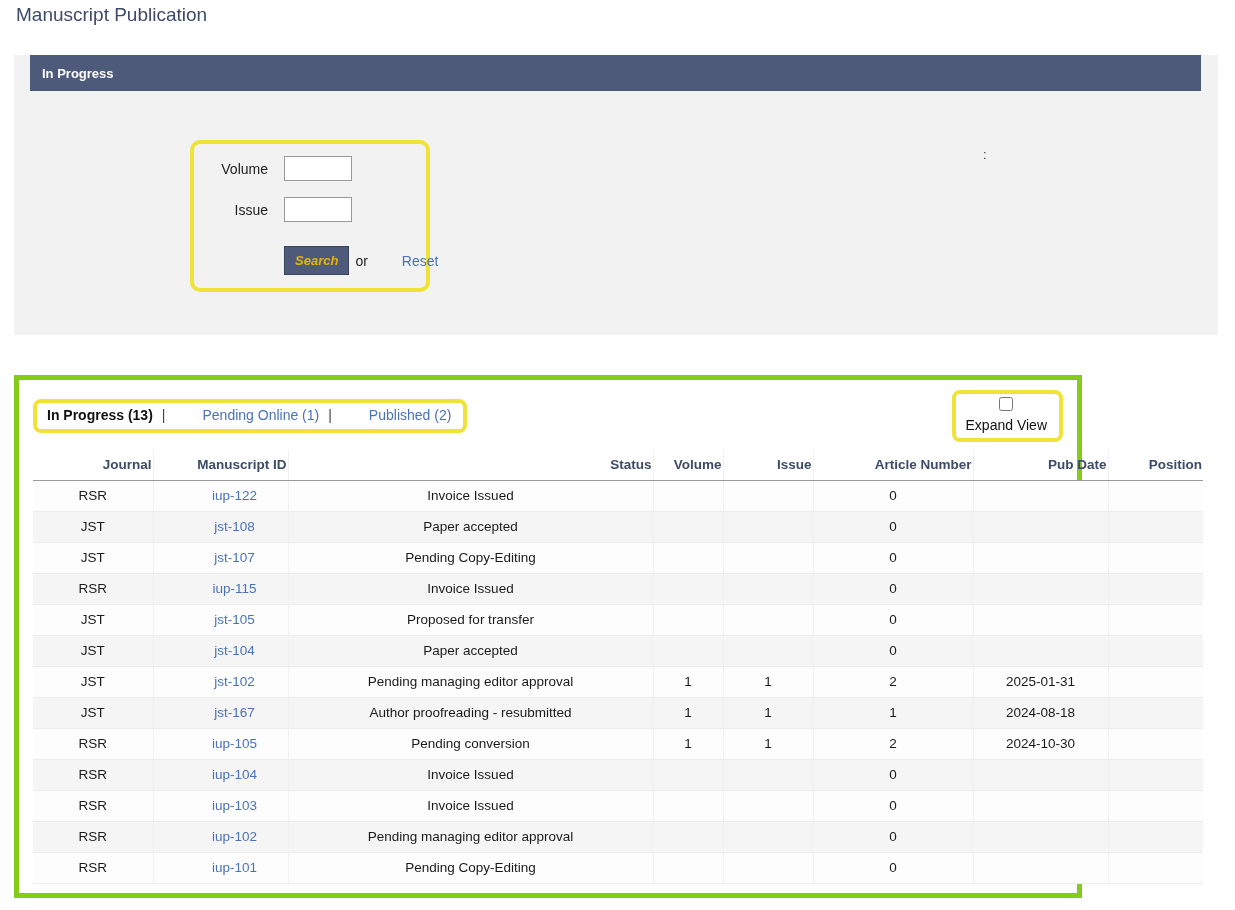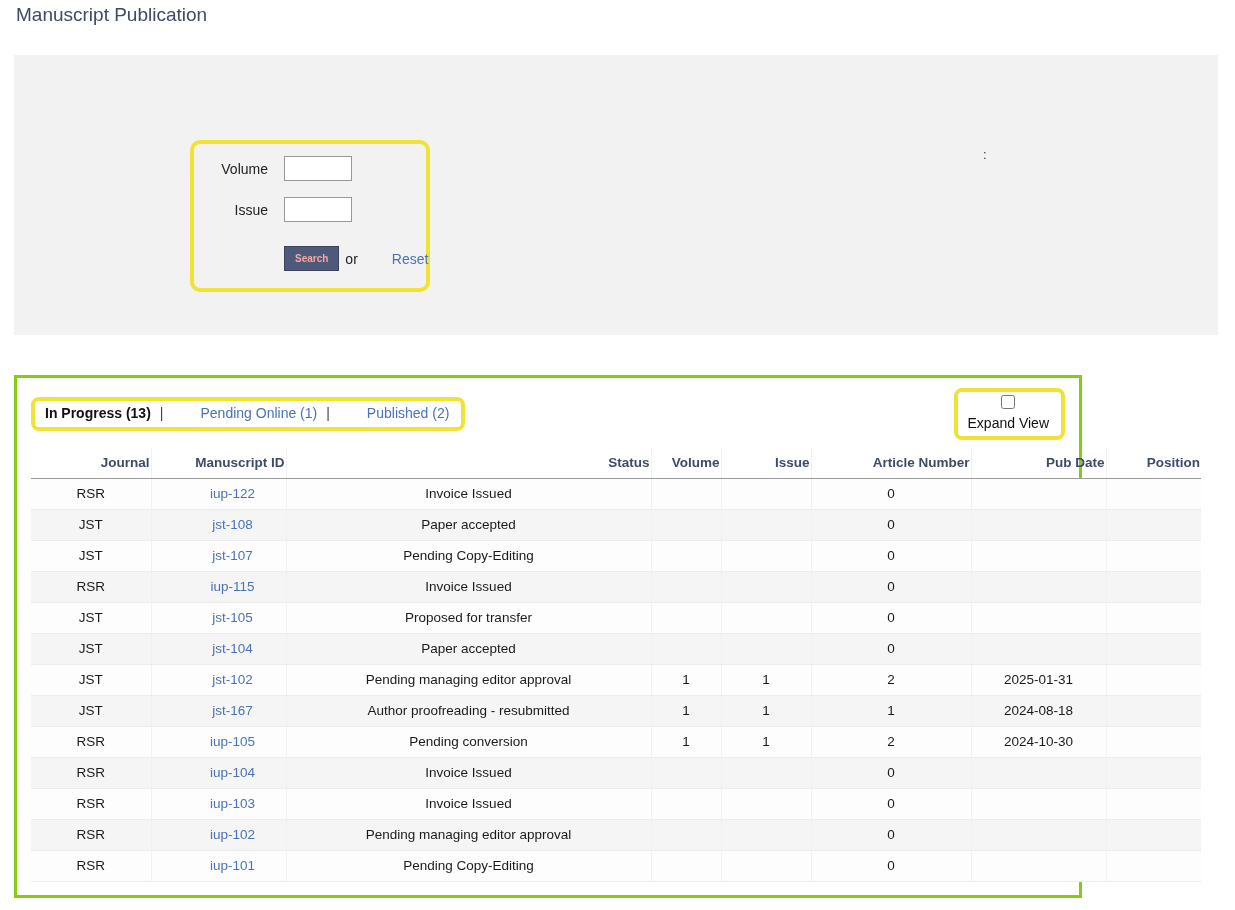--- a/index.html
+++ b/index.html
@@ -31,33 +31,34 @@
   .form-highlight {
     position: absolute; left: 176px; top: 85px; width: 240px; height: 152px;
     border: 4px solid #f0e236; border-radius: 10px;
     padding: 12px 0 0 10px;
   }
   .form-row { display: flex; align-items: center; margin-bottom: 16px; }
   .form-row label { width: 64px; text-align: right; margin-right: 16px; font-size: 14px; color: #222; }
   .text-input { width: 68px; height: 25px; border: 1px solid #999; background: #fff; font-size: 13px; padding: 2px 4px; }
   .buttons-row { margin-top: 24px; margin-left: 80px; display: flex; align-items: center; gap: 6px; }
   .search-btn {
-    background: #4e5a7a; color: #fca5a5; font-weight: bold; font-size: 10px;
+    background: #4e5a7a; color: #eab308; font-weight: bold; font-size: 13px;
     border: 1px solid #39435c; padding: 6px 10px; cursor: pointer;
     font-family: "Liberation Sans", sans-serif;
+    font-style: italic;
   }
   .or-text { font-size: 14px; color: #222; }
   .link { color: #4a72b8; text-decoration: none; cursor: pointer; font-size: 14px; padding-left: 28px; }
   .colon-mark { position: absolute; left: 969px; top: 92px; font-size: 13px; color: #333; }
 
   
   .panel-results {
     position: absolute; left: 14px; top: 375px;
     width: 1068px; height: 523px;
-    background: #ffffff; border: 3px solid #84cc16;
+    background: #ffffff; border: 5px solid #84cc16;
     padding: 10px 14px;
   }
   .tabs-row { display: flex; justify-content: space-between; align-items: center; }
   .tabs-highlight {
     border: 4px solid #f0e236; border-radius: 8px;
     padding: 4px 12px 6px 10px; display: inline-flex; align-items: center; gap: 9px;
   }
   .tab-active { font-size: 14px; font-weight: bold; color: #111; cursor: pointer; }
   .tab-sep { font-size: 14px; color: #444; }
   .expand-highlight {
@@ -87,20 +88,23 @@
   .col6 { width: 135px; } .col7 { width: 95px; }
 </style>
 </head>
 <body>
 
 <div class="page">
 
   <h1 class="page-title">Manuscript Publication</h1>
 
   <section class="panel-search">
+    <div class="panel-header">
+      <span>In Progress</span>
+    </div>
 
     <div class="form-highlight">
       <div class="form-row">
         <label>Volume</label>
         <input type="text" class="text-input" value="" style="">
       </div>
       <div class="form-row">
         <label>Issue</label>
         <input type="text" class="text-input" value="" style="">
       </div>

